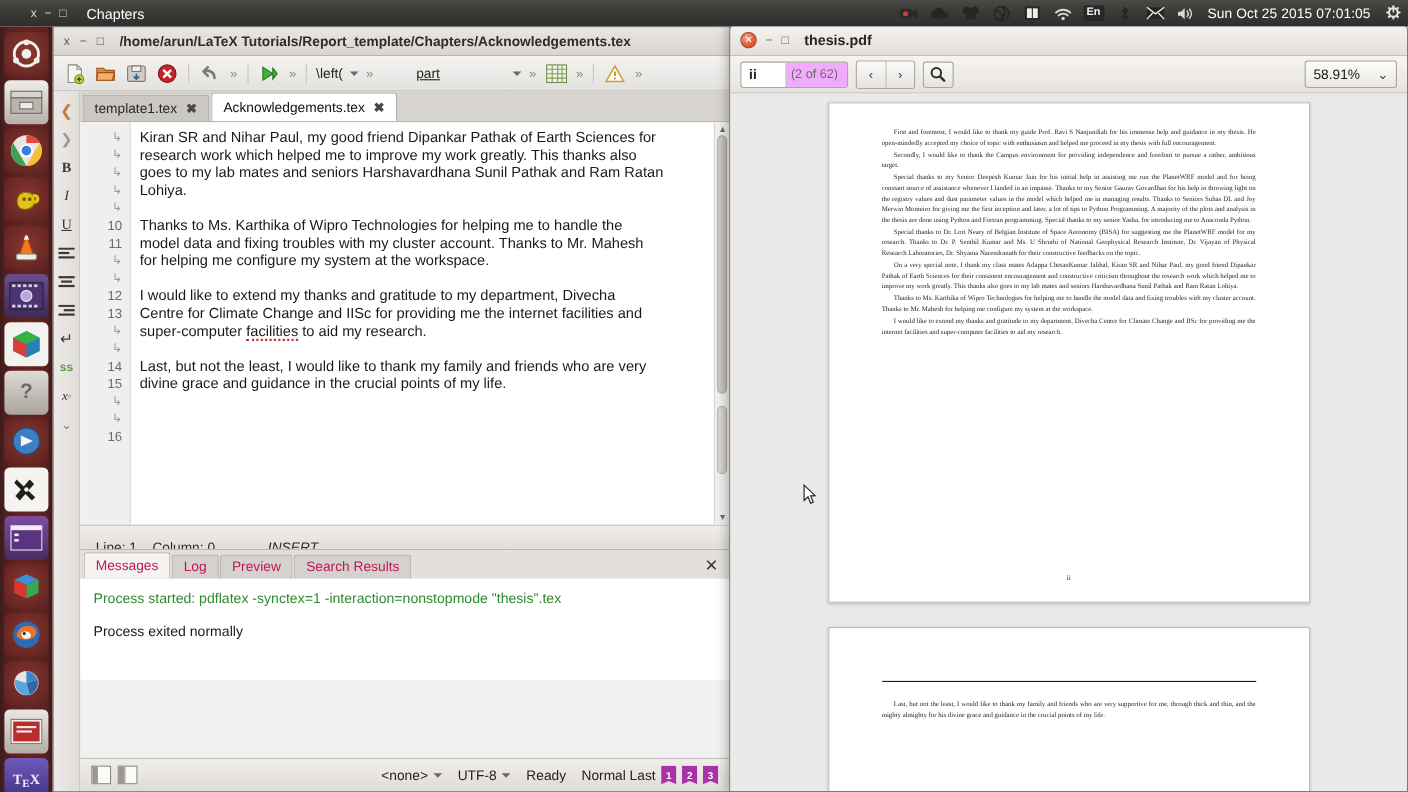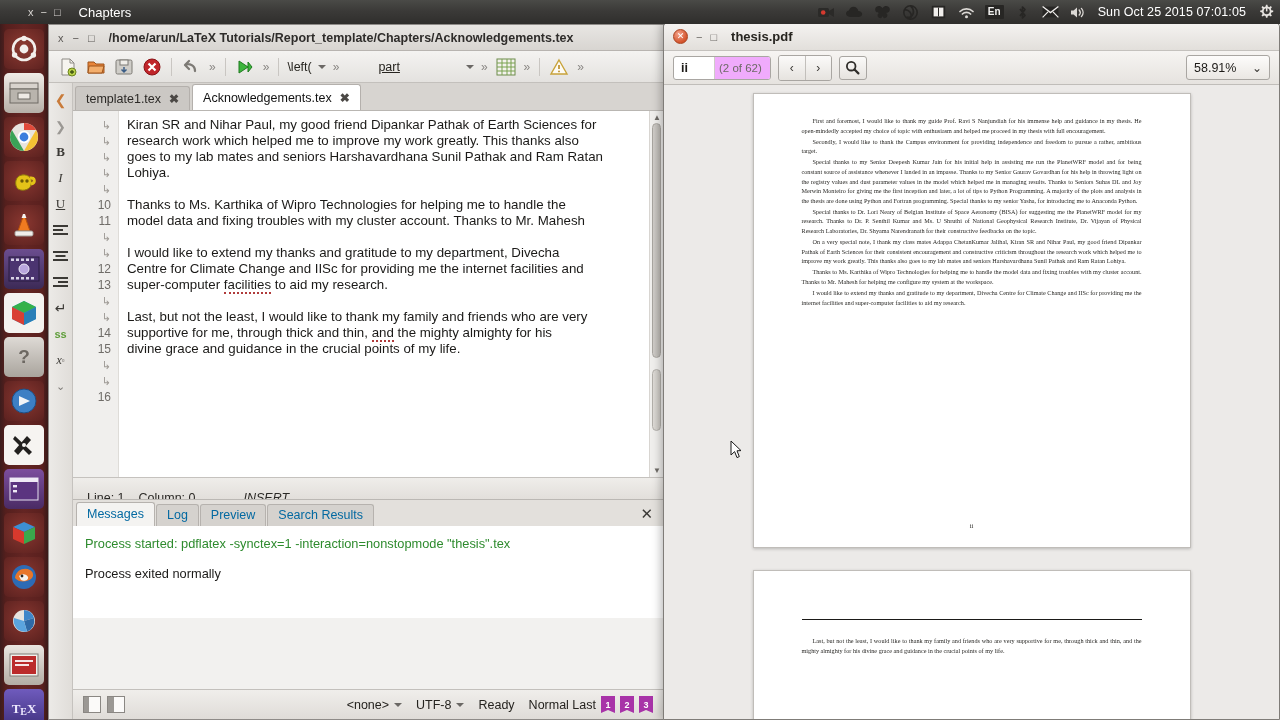--- a/index.html
+++ b/index.html
@@ -117,21 +117,21 @@
   #ed-status {
     height: 22px; flex: 0 0 22px; background: linear-gradient(to bottom,#efedea,#e2dfdb);
     border-top: 1px solid #c5c2be; display: flex; align-items: center; font-size: 12.5px; color: #2b2926;
   }
   #ed-status .s { margin-left: 14px; margin-top: 20px; }
 
   
   #msg-panel { flex: 0 0 auto; background: #f2f1ef; border-top: 1px solid #bbb8b4; }
   #msg-tabs { height: 26px; display: flex; align-items: flex-end; padding-left: 3px; background: #e3e0dc; position: relative; }
   .mtab { height: 22px; display: flex; align-items: center; padding: 0 10px; font-size: 12.5px;
-          color: #0369a1; background: #d5d2ce; border: 1px solid #b6b2ae; border-bottom: none;
+          color: #be185d; background: #d5d2ce; border: 1px solid #b6b2ae; border-bottom: none;
           border-top-left-radius: 3px; border-top-right-radius: 3px; margin-right: 1px; }
   .mtab.active { background: #f4f3f1; height: 24px; }
   #msg-close { position: absolute; right: 10px; bottom: 3px; font-size: 15px; color: #3a3835; font-weight: 400; }
   #msg-body { height: 92px; background: #ffffff; padding: 8px 12px; }
   .msg-line { font-size: 12.8px; line-height: 19px; }
   .msg-ok { color: #2e8b2e; }
   .msg-plain { color: #1b1a18; margin-top: 11px; }
 
   #tex-blank { flex: 1 1 auto; background: #f2f1ef; }
   #tex-bottom {
@@ -557,27 +557,27 @@
           </div>
 
           <div id="ed-text">
             <div class="para">Kiran SR and Nihar Paul, my good friend Dipankar Pathak of Earth Sciences for</div>
             <div class="para">research work which helped me to improve my work greatly. This thanks also</div>
             <div class="para">goes to my lab mates and seniors Harshavardhana Sunil Pathak and Ram Ratan</div>
             <div class="para">Lohiya.</div>
             <div class="blank"></div>
             <div class="para">Thanks to Ms. Karthika of Wipro Technologies for helping me to handle the</div>
             <div class="para">model data and fixing troubles with my cluster account. Thanks to Mr. Mahesh</div>
+            <div class="para">for helping me configure my system at the workspace.</div>
             <div class="blank"></div>
             <div class="para">I would like to extend my thanks and gratitude to my department, Divecha</div>
             <div class="para">Centre for Climate Change and IISc for providing me the internet facilities and</div>
             <div class="para">super-computer <span class="spellerr">facilities</span> to aid my research.</div>
             <div class="blank"></div>
             <div class="para">Last, but not the least, I would like to thank my family and friends who are very</div>
-            <div class="para">supportive for me, through thick and thin, <span class="spellerr">and</span> the mighty almighty for his</div>
             <div class="para">divine grace and guidance in the crucial points of my life.</div>
           </div>
 
           <div id="ed-scroll">
             <div class="arr" style="top:2px;">▲</div>
             <div class="thumb"></div>
             <div class="thumb2"></div>
             <div class="arr" style="bottom:2px;">▼</div>
           </div>
         </div>

